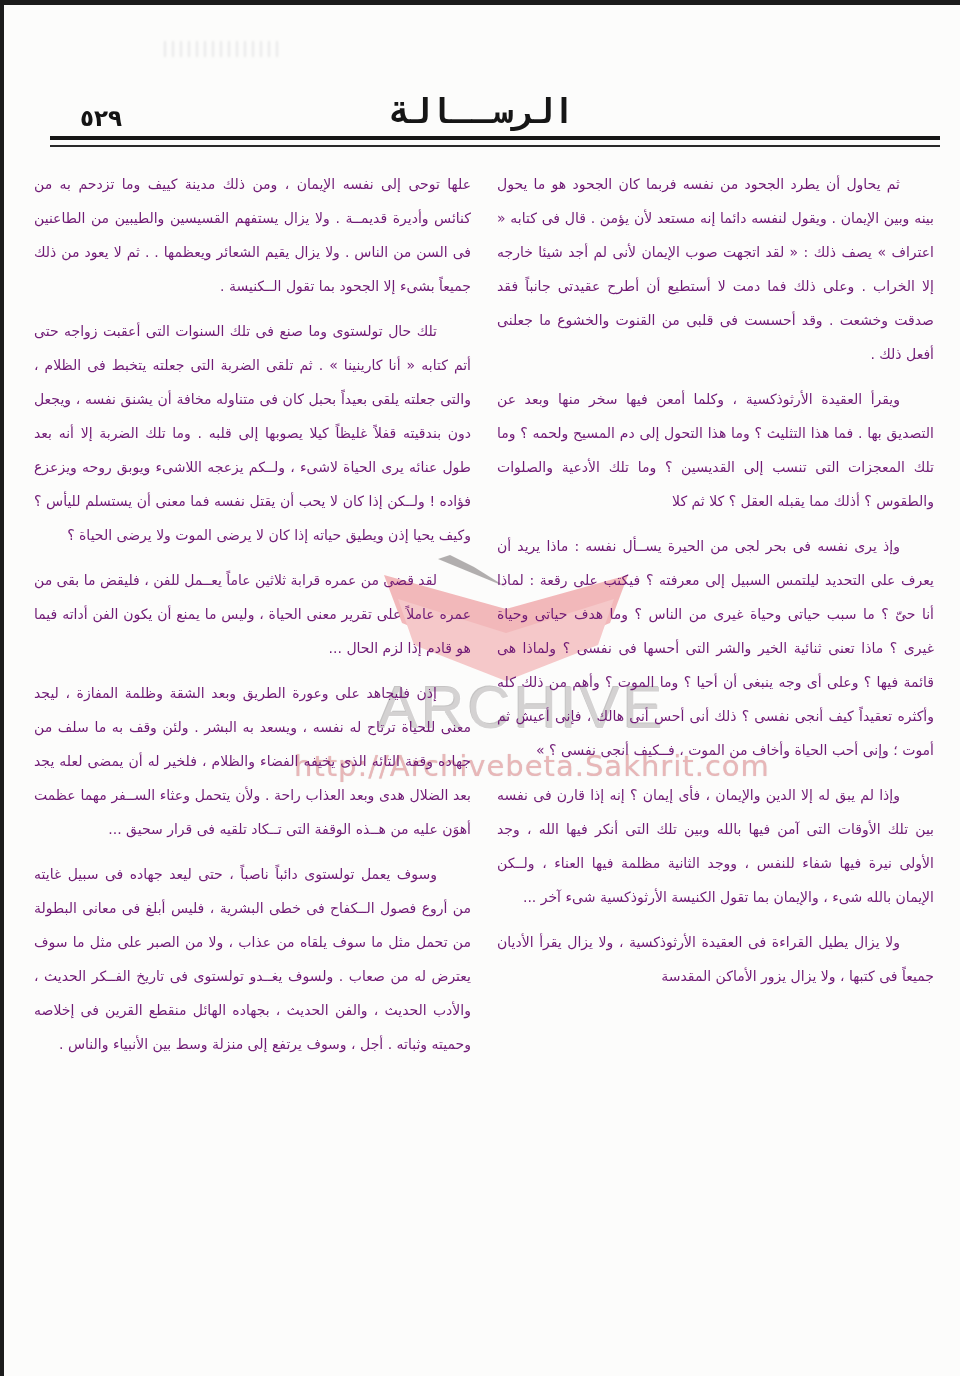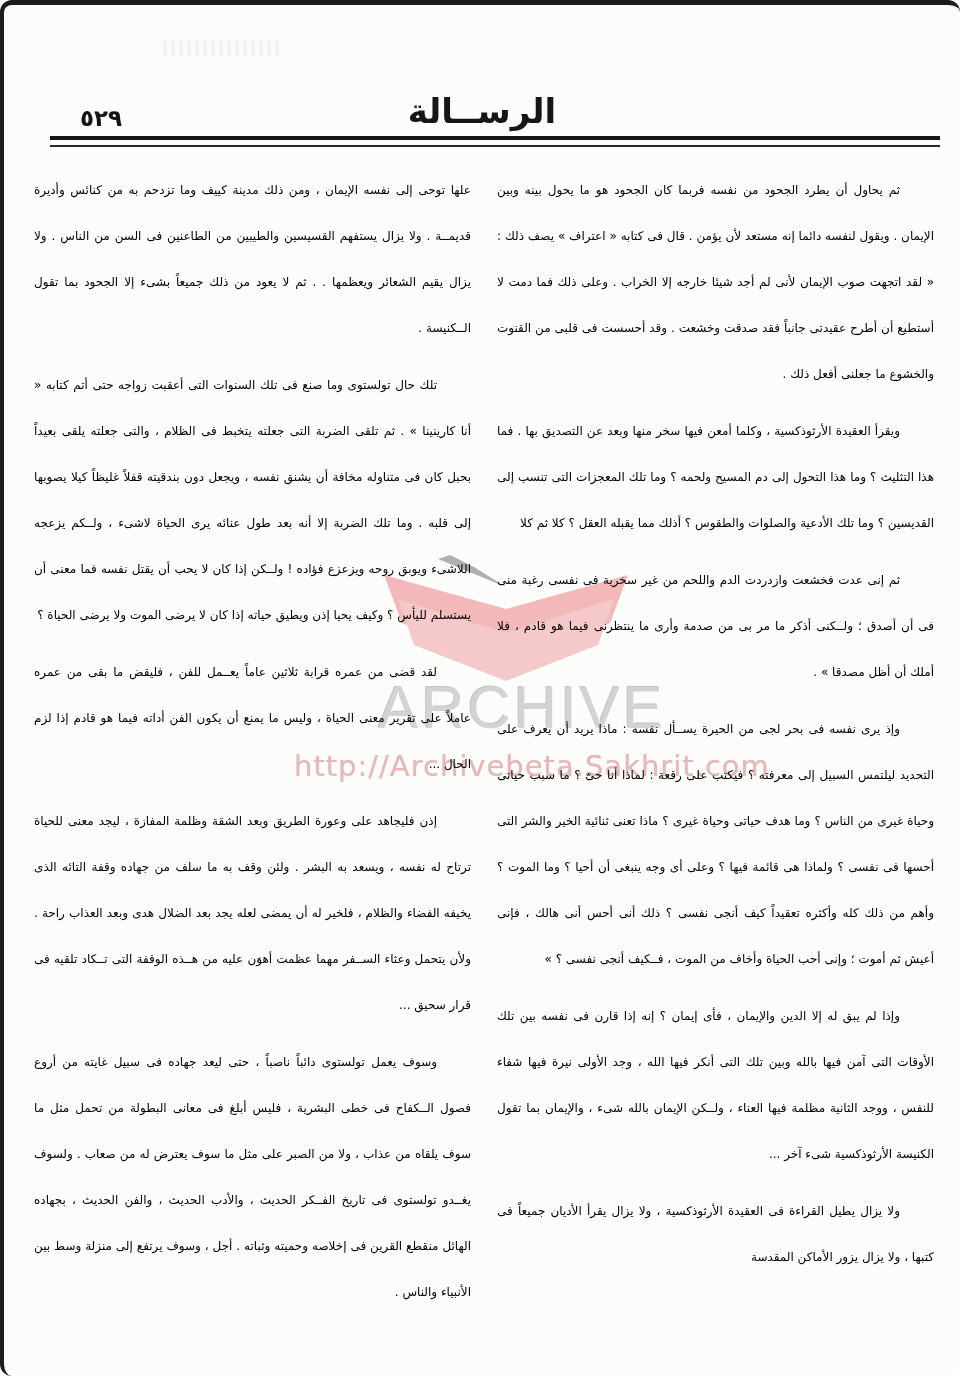--- a/index.html
+++ b/index.html
@@ -9,37 +9,37 @@
     font-family:"DejaVu Sans", sans-serif;
     overflow:hidden;
   }
   .page {
     position:relative;
     width:960px; height:1376px;
     background:#fcfcfb;
     border-top:5px solid #1c1c1c;
     border-left:4px solid #1c1c1c;
     box-sizing:border-box;
-    border-radius:12px;
   }
   
   .smudge {
     position:absolute; top:36px; left:160px; width:120px; height:16px;
     background:repeating-linear-gradient(90deg,#cfcfcf 0 2px, transparent 2px 8px);
     opacity:.45; filter:blur(1.2px);
   }
   .page-number {
     position:absolute; top:100px; left:76px;
     font-size:23px; font-weight:bold; color:#141414;
   }
   .masthead {
     position:absolute; top:86px; left:0; width:100%;
     text-align:center;
     font-size:34px; font-weight:bold; color:#161616;
     letter-spacing:1px;
+    font-family:Liberation Mono, monospace;
   }
   .rule {
     position:absolute; top:131px; left:46px; right:20px; height:5px;
     border-top:4px solid #161616;
     border-bottom:2px solid #2a2a2a;
   }
   
   .watermark { position:absolute; z-index:0; opacity:.75; }
   .wm-book { position:absolute; top:548px; left:372px; }
   .wm-word {
@@ -59,22 +59,22 @@
   .columns {
     position:absolute; z-index:1;
     top:162px; left:30px; right:26px; bottom:6px;
     direction:rtl;
     display:flex; gap:26px;
     overflow:hidden;
   }
   .col { width:50%; overflow:hidden; }
   .col p {
     margin:0 0 11px 0;
-    font-size:12px; line-height:46px;
-    color:#000000;
+    font-size:14px; line-height:34px;
+    color:#701a75;
     text-align:justify;
   }
   .col p.indent { text-indent:34px; }
 </style>
 </head>
 <body>
 
 <div class="page">
 
   <div class="smudge"></div>
@@ -93,21 +93,20 @@
     </svg>
     <div class="wm-word">ARCHIVE</div>
     <div class="wm-url">http://Archivebeta.Sakhrit.com</div>
   </div>
 
   <div class="columns">
 
     <div class="col">
       <p class="indent">ثم يحاول أن يطرد الجحود من نفسه فربما كان الجحود هو ما يحول بينه وبين الإيمان . ويقول لنفسه دائما إنه مستعد لأن يؤمن . قال فى كتابه « اعتراف » يصف ذلك : « لقد اتجهت صوب الإيمان لأنى لم أجد شيئا خارجه إلا الخراب . وعلى ذلك فما دمت لا أستطيع أن أطرح عقيدتى جانباً فقد صدقت وخشعت . وقد أحسست فى قلبى من القنوت والخشوع ما جعلنى أفعل ذلك .</p>
       <p class="indent">ويقرأ العقيدة الأرثوذكسية ، وكلما أمعن فيها سخر منها وبعد عن التصديق بها . فما هذا التثليث ؟ وما هذا التحول إلى دم المسيح ولحمه ؟ وما تلك المعجزات التى تنسب إلى القديسين ؟ وما تلك الأدعية والصلوات والطقوس ؟ أذلك مما يقبله العقل ؟ كلا ثم كلا</p>
-      <p class="indent">ثم إنى عدت فخشعت وازدردت الدم واللحم من غير سخرية فى نفسى رغبة منى فى أن أصدق ؛ ولــكنى أذكر ما مر بى من صدمة وأرى ما ينتظرنى فيما هو قادم ، فلا أملك أن أظل مصدقا » .</p>
       <p class="indent">وإذ يرى نفسه فى بحر لجى من الحيرة يســأل نفسه : ماذا يريد أن يعرف على التحديد ليلتمس السبيل إلى معرفته ؟ فيكتب على رقعة : لماذا أنا حىّ ؟ ما سبب حياتى وحياة غيرى من الناس ؟ وما هدف حياتى وحياة غيرى ؟ ماذا تعنى ثنائية الخير والشر التى أحسها فى نفسى ؟ ولماذا هى قائمة فيها ؟ وعلى أى وجه ينبغى أن أحيا ؟ وما الموت ؟ وأهم من ذلك كله وأكثره تعقيداً كيف أنجى نفسى ؟ ذلك أنى أحس أنى هالك ، فإنى أعيش ثم أموت ؛ وإنى أحب الحياة وأخاف من الموت ، فــكيف أنجى نفسى ؟ »</p>
       <p class="indent">وإذا لم يبق له إلا الدين والإيمان ، فأى إيمان ؟ إنه إذا قارن فى نفسه بين تلك الأوقات التى آمن فيها بالله وبين تلك التى أنكر فيها الله ، وجد الأولى نيرة فيها شفاء للنفس ، ووجد الثانية مظلمة فيها العناء ، ولــكن الإيمان بالله شىء ، والإيمان بما تقول الكنيسة الأرثوذكسية شىء آخر ...</p>
       <p class="indent">ولا يزال يطيل القراءة فى العقيدة الأرثوذكسية ، ولا يزال يقرأ الأديان جميعاً فى كتبها ، ولا يزال يزور الأماكن المقدسة</p>
     </div>
 
     <div class="col">
       <p>علها توحى إلى نفسه الإيمان ، ومن ذلك مدينة كييف وما تزدحم به من كنائس وأديرة قديمــة . ولا يزال يستفهم القسيسين والطيبين من الطاعنين فى السن من الناس . ولا يزال يقيم الشعائر ويعظمها . . ثم لا يعود من ذلك جميعاً بشىء إلا الجحود بما تقول الــكنيسة .</p>
       <p class="indent">تلك حال تولستوى وما صنع فى تلك السنوات التى أعقبت زواجه حتى أتم كتابه « أنا كارينينا » . ثم تلقى الضربة التى جعلته يتخبط فى الظلام ، والتى جعلته يلقى بعيداً بحبل كان فى متناوله مخافة أن يشنق نفسه ، ويجعل دون بندقيته قفلاً غليظاً كيلا يصوبها إلى قلبه . وما تلك الضربة إلا أنه بعد طول عنائه يرى الحياة لاشىء ، ولــكم يزعجه اللاشىء ويوبق روحه ويزعزع فؤاده ! ولــكن إذا كان لا يحب أن يقتل نفسه فما معنى أن يستسلم لليأس ؟ وكيف يحيا إذن ويطيق حياته إذا كان لا يرضى الموت ولا يرضى الحياة ؟</p>
       <p class="indent">لقد قضى من عمره قرابة ثلاثين عاماً يعــمل للفن ، فليقض ما بقى من عمره عاملاً على تقرير معنى الحياة ، وليس ما يمنع أن يكون الفن أداته فيما هو قادم إذا لزم الحال ...</p>
       <p class="indent">إذن فليجاهد على وعورة الطريق وبعد الشقة وظلمة المفازة ، ليجد معنى للحياة ترتاح له نفسه ، ويسعد به البشر . ولئن وقف به ما سلف من جهاده وقفة التائه الذى يخيفه الفضاء والظلام ، فلخير له أن يمضى لعله يجد بعد الضلال هدى وبعد العذاب راحة . ولأن يتحمل وعثاء الســفر مهما عظمت أهوَن عليه من هــذه الوقفة التى تــكاد تلقيه فى قرار سحيق ...</p>

